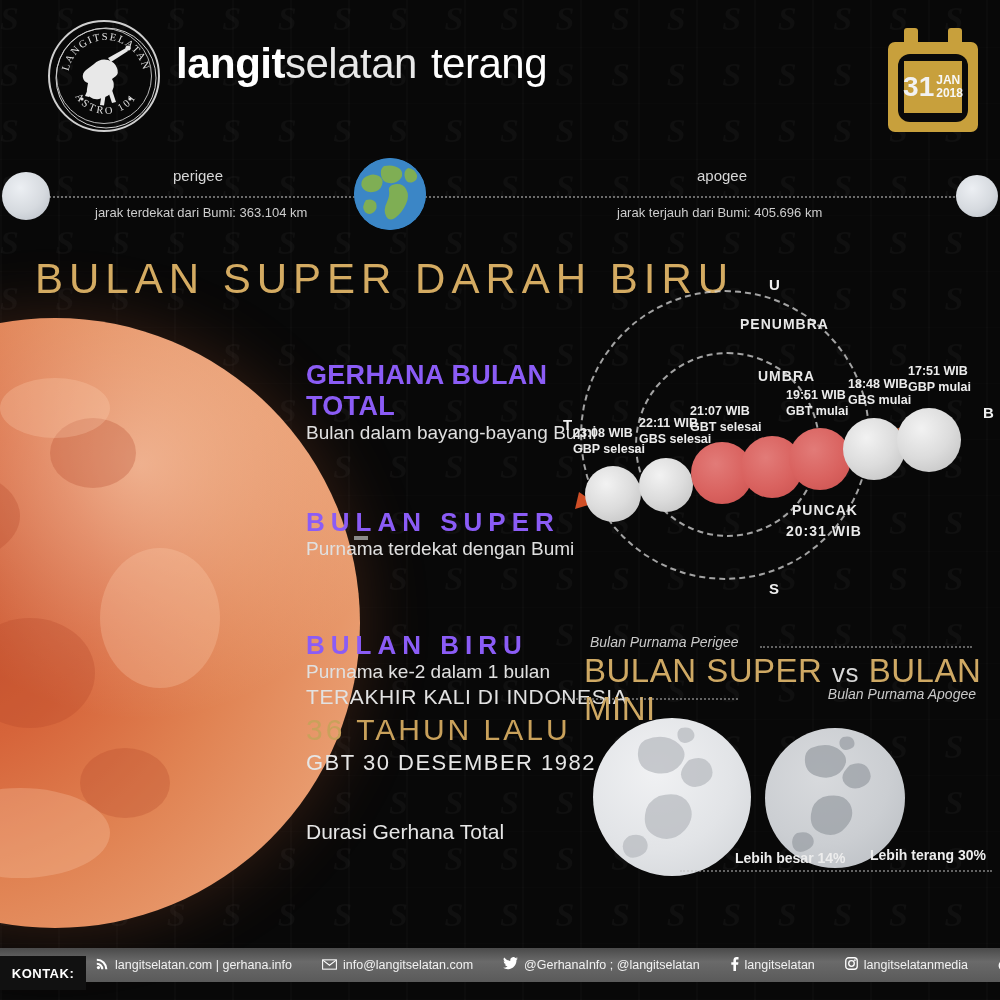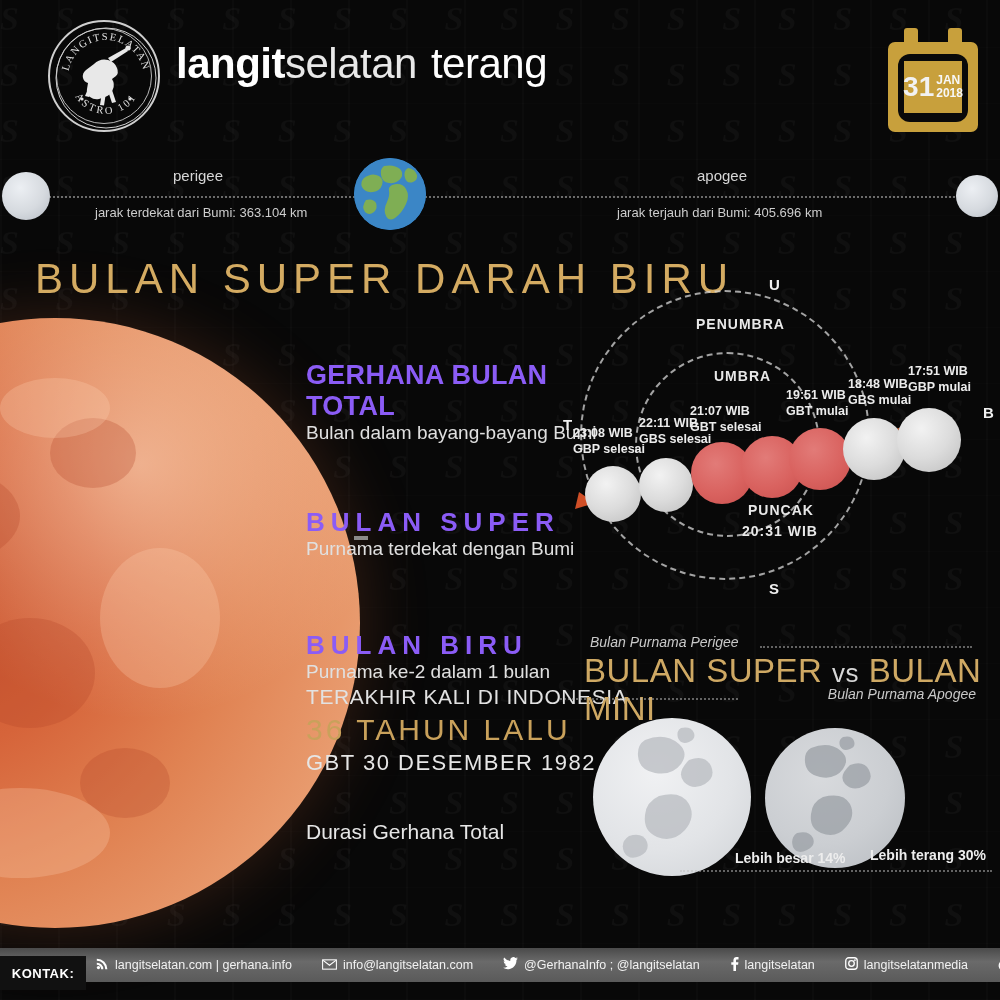--- a/index.html
+++ b/index.html
@@ -123,21 +123,21 @@
   #dur-1{ position:absolute; left:0; top:135px; color:#e6e6e6; font-size:21px; }
   #dur-2{ position:absolute; left:0; top:162px; color:#f2f2f2; font-size:30px; letter-spacing:5px; }
 
   
   #diagram{ position:absolute; left:545px; top:270px; width:455px; height:340px; }
   .shadow-ring{
     position:absolute; border:2px dashed rgba(215,215,215,.75); border-radius:50%;
   }
   #penumbra-ring{ left:35px; top:20px; width:290px; height:290px; }
   #umbra-ring{ left:90px; top:82px; width:185px; height:185px; }
-  .diag-cap{ position:absolute; color:#e8e8e8; font-size:14px; font-weight:bold; letter-spacing:1px; }
+  .diag-cap{ position:absolute; color:#e8e8e8; font-size:14px; font-weight:bold; letter-spacing:1px;margin-left:44px; }
   .diag-axis{ position:absolute; color:#f0f0f0; font-size:15px; font-weight:bold; }
   .tlabel{ position:absolute; color:#ececec; font-size:12.5px; font-weight:bold; line-height:1.25; white-space:nowrap; }
   .dmoon{ position:absolute; border-radius:50%; }
   .dmoon.grey{ background:radial-gradient(circle at 38% 32%, #f2f2f2 0%, #dcdcdc 50%, #bdbdbd 100%); }
   .dmoon.red{ background:radial-gradient(circle at 40% 35%, #e27b78 0%, #d9625f 55%, #c94f4d 100%); }
   #moon-path{ position:absolute; left:0; top:0; }
 
   
   #compare{ position:absolute; left:560px; top:634px; width:440px; height:265px; }
   #cmp-top{ position:absolute; left:30px; top:0; color:#c9c9c9; font-size:14px; font-style:italic; }

